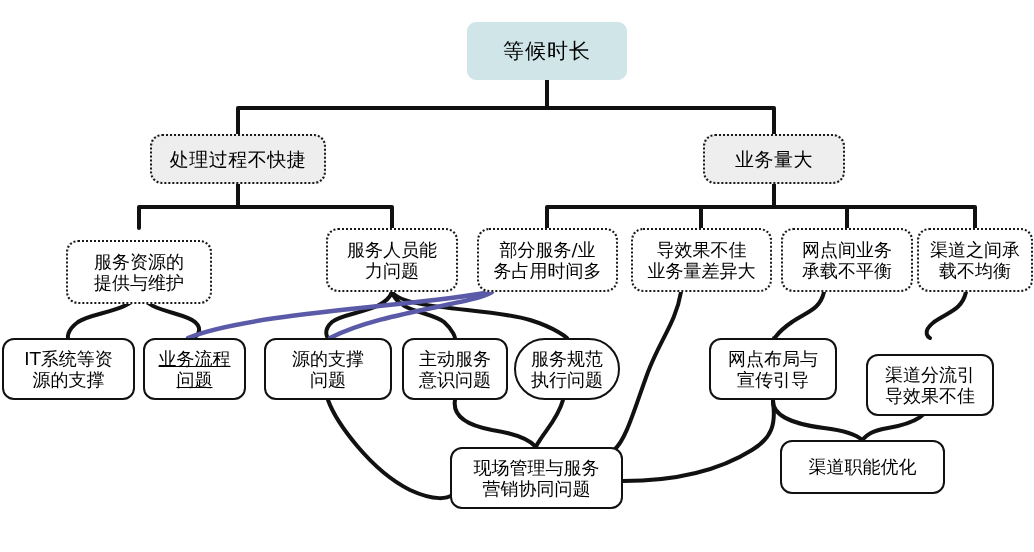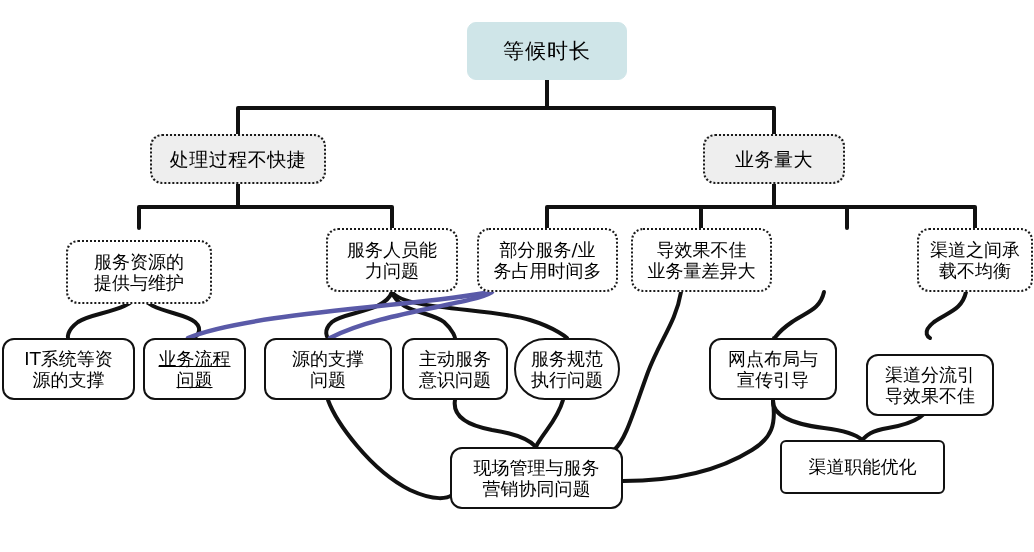--- a/index.html
+++ b/index.html
@@ -126,20 +126,22 @@
 
   <div class="node node-l3" style="left:326px;top:228px;width:132px;height:64px;">服务人员能
 力问题</div>
 
   <div class="node node-l3" style="left:477px;top:228px;width:141px;height:64px;">部分服务/业
 务占用时间多</div>
 
   <div class="node node-l3" style="left:631px;top:228px;width:141px;height:64px;">导效果不佳
 业务量差异大</div>
 
+  <div class="node node-l3" style="left:781px;top:228px;width:132px;height:64px;">网点间业务
+承载不平衡</div>
 
   <div class="node node-l3" style="left:917px;top:228px;width:116px;height:64px;">渠道之间承
 载不均衡</div>
 
   <div class="node node-l4" style="left:2px;top:338px;width:133px;height:62px;">IT系统等资
 源的支撑</div>
 
   <div class="node node-l4" style="left:143px;top:338px;width:103px;height:62px;text-decoration:underline;">业务流程
 问题</div>
 
@@ -154,15 +156,15 @@
 
   <div class="node node-l4" style="left:709px;top:338px;width:128px;height:62px;">网点布局与
 宣传引导</div>
 
   <div class="node node-l4" style="left:866px;top:354px;width:128px;height:62px;">渠道分流引
 导效果不佳</div>
 
   <div class="node node-l4" style="left:450px;top:447px;width:173px;height:62px;">现场管理与服务
 营销协同问题</div>
 
-  <div class="node node-l4" style="left:780px;top:440px;width:165px;height:54px;border-radius:6px;">渠道职能优化</div>
+  <div class="node node-l4" style="left:780px;top:440px;width:165px;height:54px;">渠道职能优化</div>
 
 </div>
 
 </body></html>

